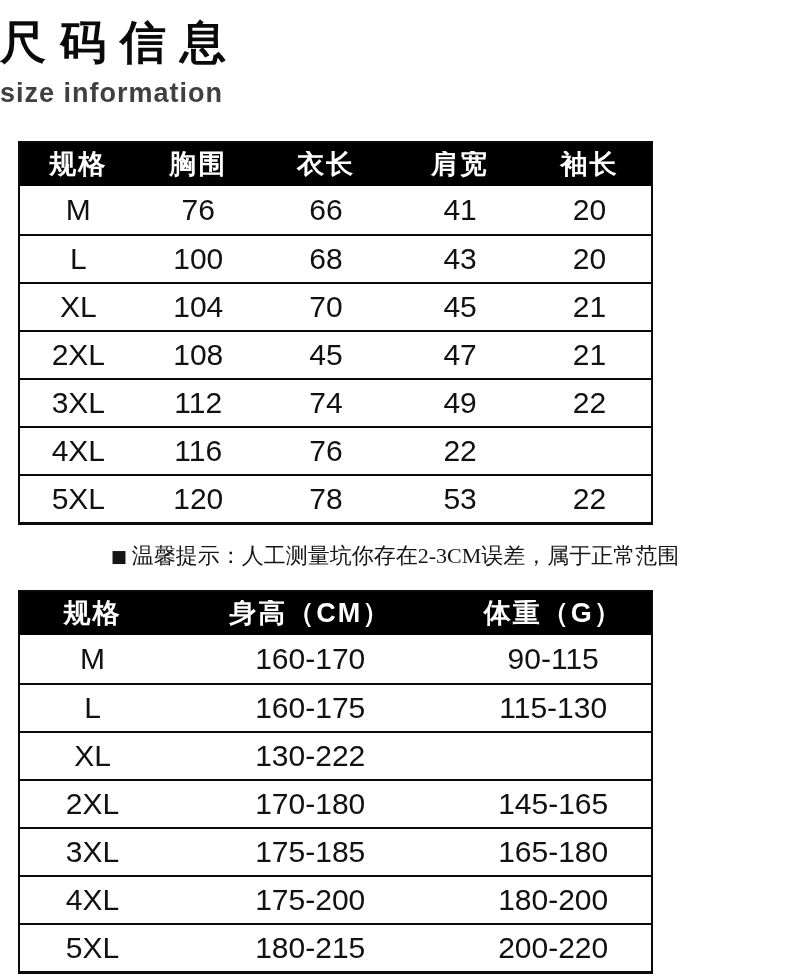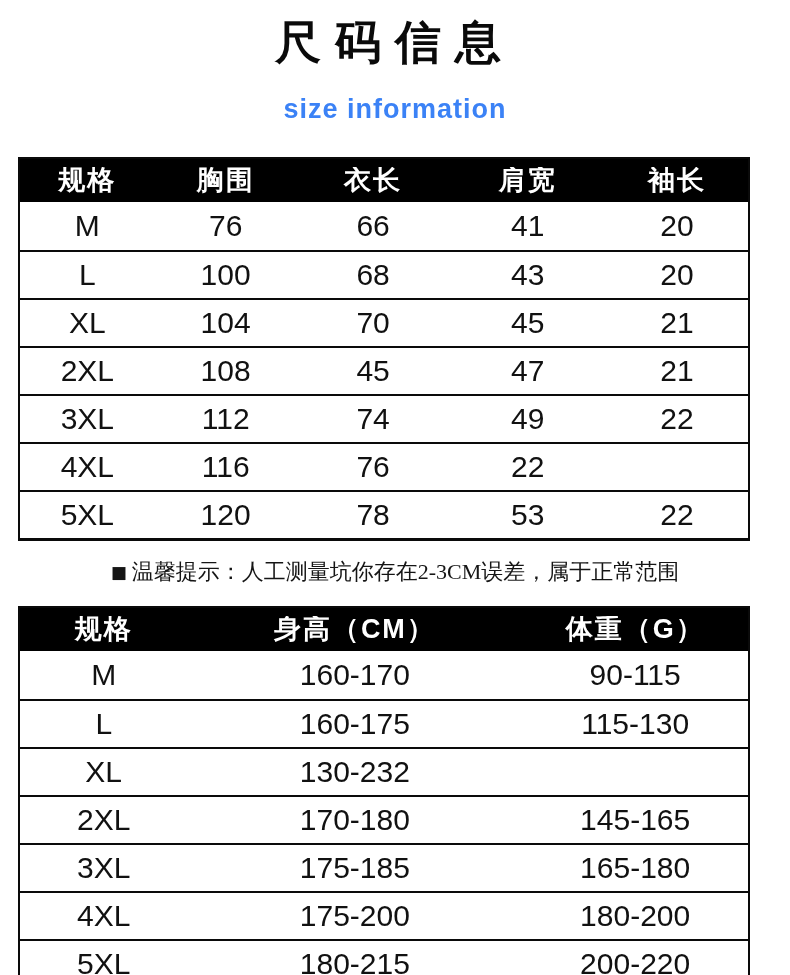--- a/index.html
+++ b/index.html
@@ -3,36 +3,36 @@
 <meta charset="utf-8">
 <style>
   * { box-sizing: border-box; margin: 0; padding: 0; }
   html, body { width: 790px; background: #ffffff; }
   body {
     height: 975px;
     font-family: "Liberation Sans", "DejaVu Sans", sans-serif;
     color: #111111;
     overflow: hidden;
   }
-  .page-header { text-align: center; padding-top: 12px; }
+  .page-header { text-align: left; padding-top: 12px; }
   .title-cn {
     font-size: 46px;
     font-weight: bold;
     letter-spacing: 14px;
     color: #0a0a0a;
   }
   .title-en {
     font-size: 27px;
     font-weight: bold;
     letter-spacing: 1px;
-    margin-top: 20px;
-    color: #3b82f6;
+    margin-top: 4px;
+    color: #404040;
   }
   .size-table {
-    width: 732px;
+    width: 635px;
     margin-left: 18px;
     border: 2px solid #0a0a0a;
     border-bottom-width: 3px;
     background: #ffffff;
   }
   .size-table.t1 { margin-top: 32px; }
   .size-table.t2 { margin-top: 20px; }
   .thead {
     display: flex;
     align-items: center;
@@ -168,21 +168,21 @@
         <div class="cell">160-170</div>
         <div class="cell">90-115</div>
       </div>
       <div class="row">
         <div class="cell">L</div>
         <div class="cell">160-175</div>
         <div class="cell">115-130</div>
       </div>
       <div class="row">
         <div class="cell">XL</div>
-        <div class="cell">130-232</div>
+        <div class="cell">130-222</div>
       </div>
       <div class="row">
         <div class="cell">2XL</div>
         <div class="cell">170-180</div>
         <div class="cell">145-165</div>
       </div>
       <div class="row">
         <div class="cell">3XL</div>
         <div class="cell">175-185</div>
         <div class="cell">165-180</div>

